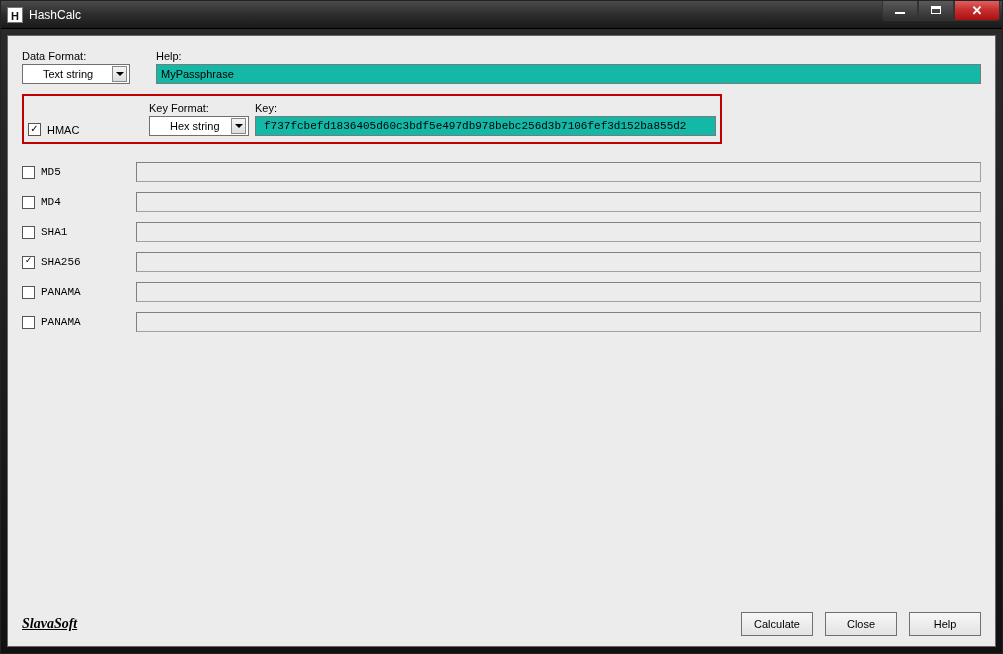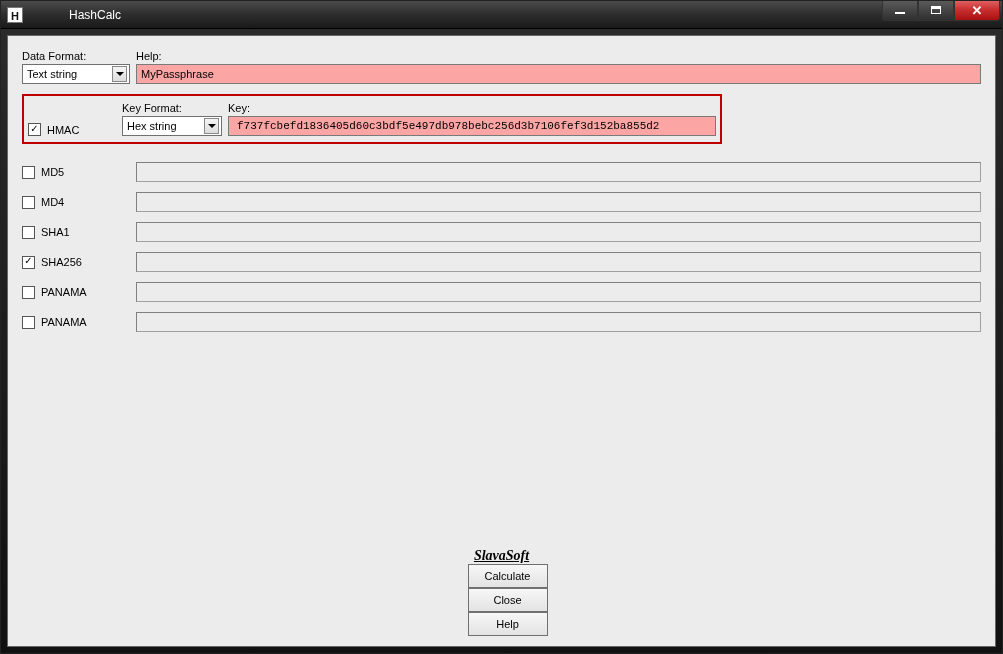--- a/index.html
+++ b/index.html
@@ -39,21 +39,20 @@
     text-align: center;
     line-height: 16px;
     font-weight: bold;
     font-size: 11px;
     margin-right: 6px;
     border: 1px solid #777;
   }
   .titlebar .title {
     flex: 1;
     font-size: 12px;
-    margin-left: 40px;
   }
   .win-controls {
     display: flex;
     height: 20px;
     margin-top: -8px;
   }
   .win-btn {
     width: 36px;
     height: 20px;
     margin-left: 0px;
@@ -88,39 +87,40 @@
     height: 100%;
     border: 1px solid #666;
     display: flex;
     flex-direction: column;
     padding: 14px 14px 10px 14px;
   }
   .row {
     display: flex;
     align-items: flex-start;
     margin-bottom: 6px;
+    gap: 20px;
   }
   .col {
     display: flex;
     flex-direction: column;
     margin-right: 6px;
   }
   .label {
     font-size: 11px;
     color: #000;
     margin-bottom: 2px;
     white-space: nowrap;
   }
   .select {
     height: 20px;
     border: 1px solid #707070;
     background: #fff;
     display: flex;
     align-items: center;
-    padding: 0 2px 0 4px;
+    padding: 0 2px 0 20px;
     font-size: 11px;
     min-width: 95px;
     justify-content: space-between;
   }
   .select .arrow {
     width: 15px;
     height: 16px;
     border: 1px solid #888;
     background: linear-gradient(#f5f5f5,#ddd);
     display: flex;
@@ -130,21 +130,21 @@
   }
   .select .arrow::after {
     content: "";
     border-left: 4px solid transparent;
     border-right: 4px solid transparent;
     border-top: 4px solid #000;
   }
   .textbox {
     height: 20px;
     border: 1px solid #7a7a7a;
-    background: #fca5a5;
+    background: #14b8a6;
     padding: 0 4px;
     font-size: 11px;
     line-height: 18px;
     color: #000;
     width: 100%;
     font-family: inherit;
   }
   .data-col { flex: 1; margin-right: 0; }
   .leftpad { width: 108px; display:flex; align-items:center; }
   .checkbox {
@@ -162,54 +162,53 @@
   }
   .checkbox.checked::after { content: "✓"; font-size:10px; position:relative; top:-1px;}
   .hmac-area {
     border: 2px solid #c00000;
     padding: 6px 4px 6px 4px;
     margin: 4px 0 18px 0;
     display: flex;
     align-items: flex-end;
     width: 700px;
   }
-  .hmac-area .leftpad { width: 94px;}
+  .hmac-area .leftpad { width: 121px;}
   .key-col { flex: 1; margin-right:0;}
   .key-input { font-family: "Courier New", monospace; font-size: 11px; padding-left: 8px; }
   .algo-row {
     display: flex;
     align-items: center;
     margin-bottom: 10px;
   }
-  .algo-row .leftpad { width: 114px;}
+  .algo-row .leftpad { width: 114px; font-family: Liberation Mono, monospace;}
   .algo-row .result {
     flex: 1;
     height: 20px;
     border: 1px solid #a0a0a0;
     background: #ececec;
     border-top-color:#808080;
     border-left-color:#808080;
   }
   .spacer { flex:1; }
   .footer {
     display: flex;
     align-items: center;
     padding-top: 6px;
-    flex-direction: column;
   }
   .brand {
     font-family: "Times New Roman", serif;
     font-style: italic;
     font-weight: bold;
     font-size: 14px;
     text-decoration: underline;
     color: #000;
   }
   .btn {
-    width: 80px;
+    width: 72px;
     height: 24px;
     border: 1px solid #707070;
     background: linear-gradient(#f7f7f7,#e3e3e3);
     font-size: 11px;
     margin-left: 12px;
     text-align: center;
     line-height: 22px;
     cursor: default;
   }
   .flexfill { flex:1; }

